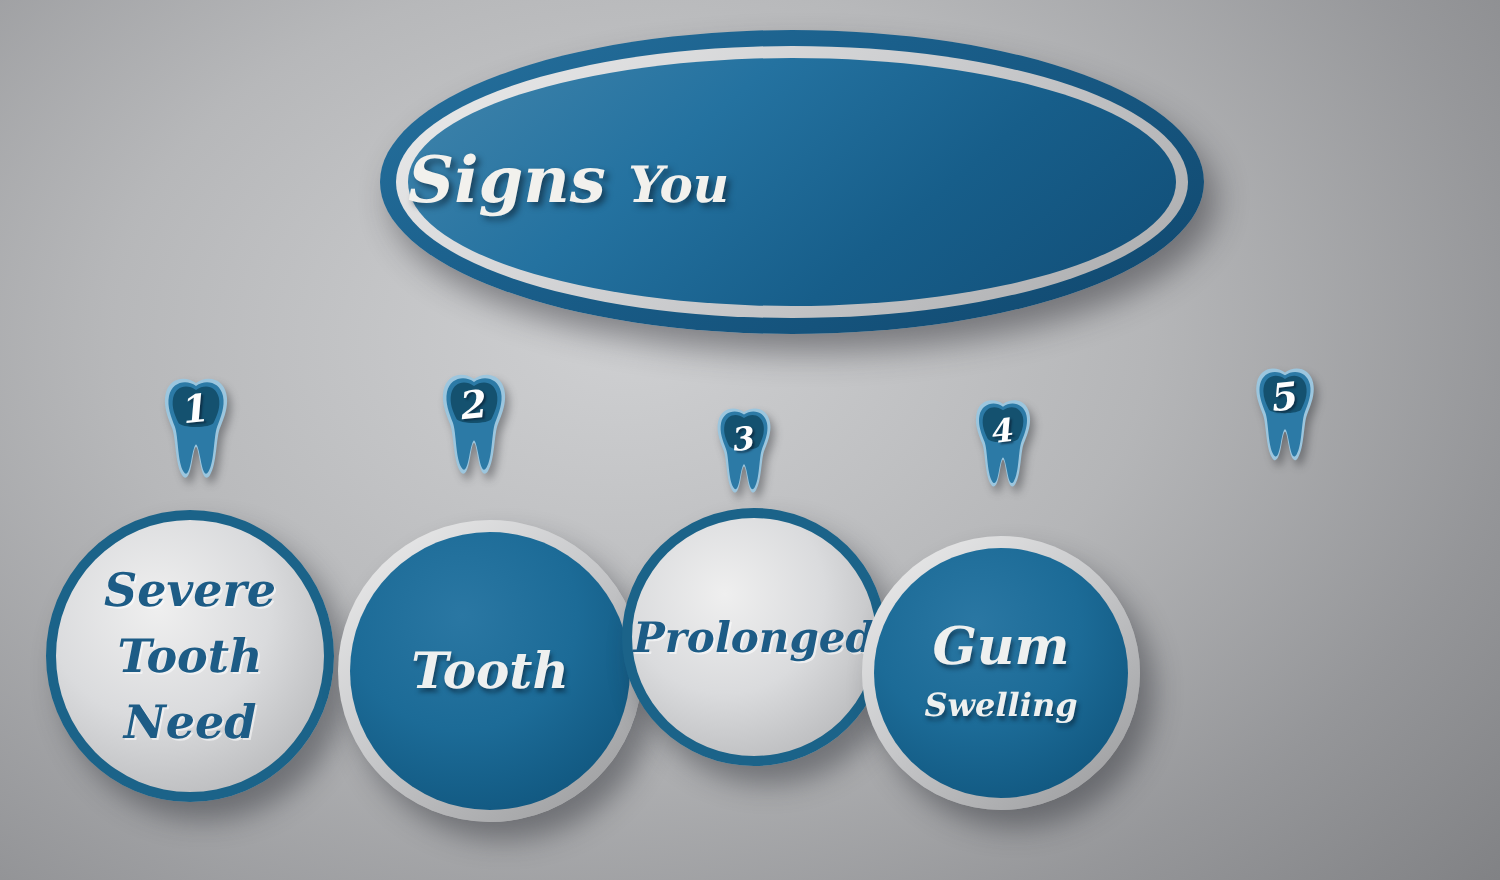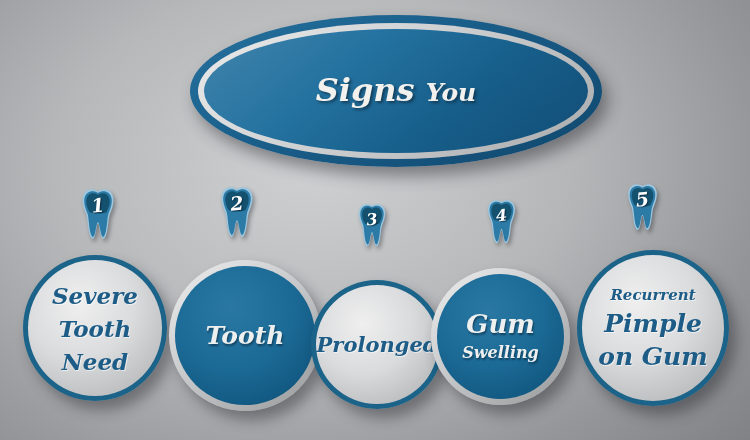--- a/index.html
+++ b/index.html
@@ -20,21 +20,21 @@
     background:linear-gradient(150deg,#27729f 0%,#1a5f8b 40%,#10476d 100%);
     box-shadow:6px 9px 16px rgba(30,32,38,0.45);
   }
   .oval-ring{
     position:absolute;inset:8px;border-radius:50%;
     background:linear-gradient(140deg,#ececec 0%,#cfd0d2 45%,#a9aaac 100%);
   }
   .oval-inner{
     position:absolute;inset:6px;border-radius:50%;
     background:linear-gradient(140deg,#4285ac 0%,#2472a0 35%,#175e8a 65%,#114d76 100%);
-    display:flex;flex-direction:column;align-items:center;justify-content:center;
+    display:flex;flex-direction:column;align-items:flex-start;justify-content:center;
     color:#f2f1ed;font-style:italic;font-weight:bold;
     text-shadow:2px 2px 3px rgba(10,25,40,0.55);
   }
   .title-line1{font-size:32px;line-height:38px;white-space:nowrap;}
   .title-line1 .word-you{font-size:25px;}
   .title-line2{font-size:30px;line-height:38px;white-space:nowrap;letter-spacing:0.5px;}
 
   
   .tooth{position:absolute;}
   .tooth svg{display:block;filter:drop-shadow(2px 3px 2px rgba(30,32,38,0.4));}
@@ -72,21 +72,21 @@
     text-align:center;color:#eef0ef;
     text-shadow:1px 2px 2px rgba(8,30,48,0.55);
   }
   .line{white-space:nowrap;}
   
   .c1{left:23px;top:255px;width:134px;height:136px;}
   .c1 .line{font-size:23px;line-height:33px;}
   .c2{left:169px;top:260px;width:140px;height:139px;}
   .c2 .line-0{font-size:25px;line-height:32px;}
   .c2 .line-1{font-size:16px;line-height:24px;}
-  .c3{left:311px;top:280px;width:122px;height:119px;}
+  .c3{left:311px;top:254px;width:122px;height:119px;}
   .c3 .line{font-size:21px;line-height:31px;}
   .c4{left:431px;top:268px;width:127px;height:125px;}
   .c4 .line-0{font-size:26px;line-height:32px;}
   .c4 .line-1{font-size:16px;line-height:26px;text-align:center;}
   .c5{left:577px;top:250px;width:142px;height:146px;}
   .c5 .line-0{font-size:15px;line-height:24px;}
   .c5 .line-1,.c5 .line-2{font-size:25px;line-height:33px;}
 
   
   .t1{left:78px;top:188px;}
@@ -169,19 +169,14 @@
     <div class="line line-0">Prolonged</div>
   </div>
 
   <div class="circle blue-ring c4">
     <div class="circle-blue-fill">
       <div class="line line-0">Gum</div>
       <div class="line line-1">Swelling</div>
     </div>
   </div>
 
-  <div class="circle light c5">
-    <div class="line line-0">Recurrent</div>
-    <div class="line line-1">Pimple</div>
-    <div class="line line-2">on Gum</div>
-  </div>
 
 </div>
 
 </body></html>

